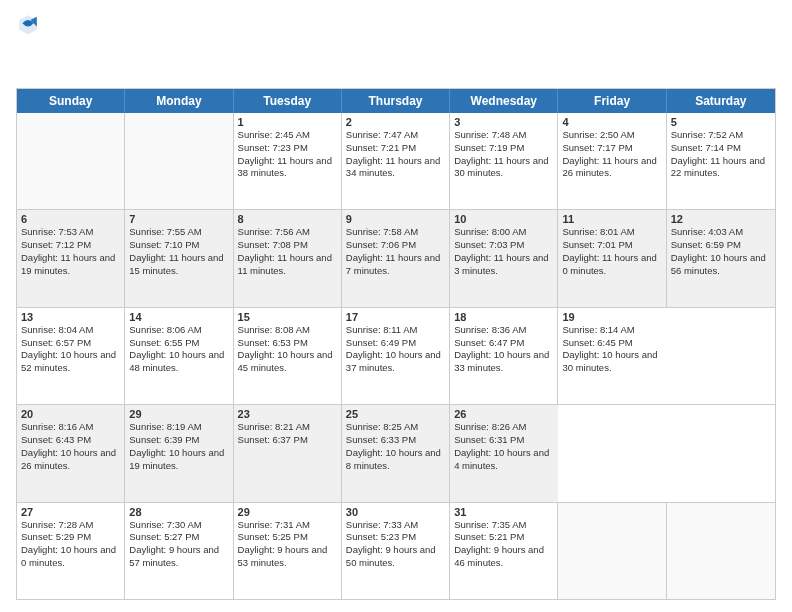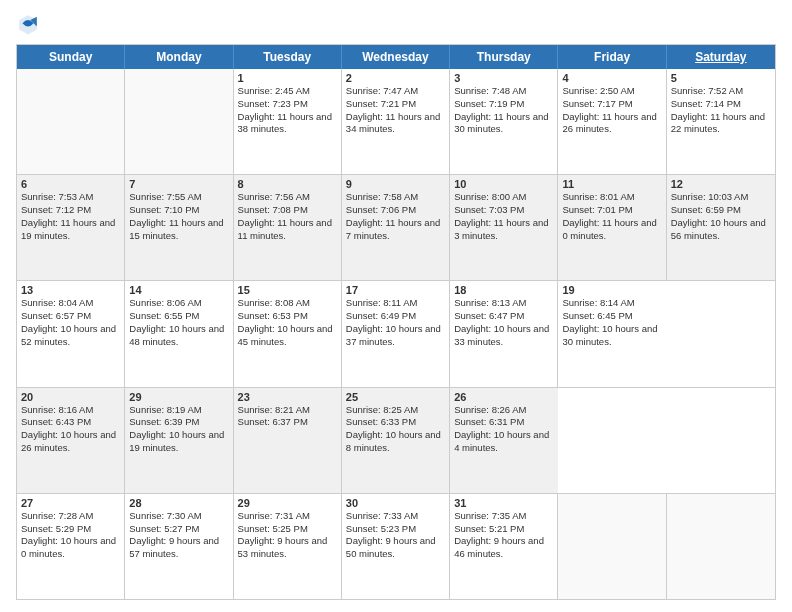--- a/index.html
+++ b/index.html
@@ -52,35 +52,36 @@
     }
     .location {
       font-size: 14px;
       color: #555;
     }
     .calendar {
       flex: 1;
       display: flex;
       flex-direction: column;
       border: 1px solid #ccc;
+      margin-top: 44px;
     }
     .cal-header {
       display: grid;
       grid-template-columns: repeat(7, 1fr);
       background-color: #2e74b5;
     }
     .cal-header-cell {
       color: #fff;
       font-size: 12px;
       font-weight: bold;
       padding: 5px 4px;
       text-align: center;
       border-right: 1px solid #4a8fce;
     }
-    .cal-header-cell:last-child { border-right: none; text-decoration: underline; }
+    .cal-header-cell:last-child { border-right: none; }
     .cal-body {
       flex: 1;
       display: flex;
       flex-direction: column;
     }
     .cal-row {
       display: grid;
       grid-template-columns: repeat(7, 1fr);
       flex: 1;
       border-top: 1px solid #ccc;
@@ -125,22 +126,22 @@
       <div class="month-title"></div>
       <div class="location"></div>
     </div>
   </div>
 
   <div class="calendar">
     <div class="cal-header">
     <div class="cal-header-cell">Sunday</div>
         <div class="cal-header-cell">Monday</div>
         <div class="cal-header-cell">Tuesday</div>
+        <div class="cal-header-cell">Thursday</div>
         <div class="cal-header-cell">Wednesday</div>
-        <div class="cal-header-cell">Thursday</div>
         <div class="cal-header-cell">Friday</div>
         <div class="cal-header-cell">Saturday</div>
       </div>
     <div class="cal-body">
     <div class="cal-row">
           <div class="cal-cell empty"></div>
           <div class="cal-cell empty"></div>
           <div class="cal-cell">
             <div class="day-num">1</div>
             <div class="cell-line">Sunrise: 2:45 AM</div>
@@ -204,21 +205,21 @@
             <div class="cell-line">Daylight: 11 hours and 3 minutes.</div>
           </div>
           <div class="cal-cell shaded">
             <div class="day-num">11</div>
             <div class="cell-line">Sunrise: 8:01 AM</div>
             <div class="cell-line">Sunset: 7:01 PM</div>
             <div class="cell-line">Daylight: 11 hours and 0 minutes.</div>
           </div>
           <div class="cal-cell shaded">
             <div class="day-num">12</div>
-            <div class="cell-line">Sunrise: 10:03 AM</div>
+            <div class="cell-line">Sunrise: 4:03 AM</div>
             <div class="cell-line">Sunset: 6:59 PM</div>
             <div class="cell-line">Daylight: 10 hours and 56 minutes.</div>
           </div>
         </div>
         <div class="cal-row">
           <div class="cal-cell">
             <div class="day-num">13</div>
             <div class="cell-line">Sunrise: 8:04 AM</div>
             <div class="cell-line">Sunset: 6:57 PM</div>
             <div class="cell-line">Daylight: 10 hours and 52 minutes.</div>
@@ -236,21 +237,21 @@
             <div class="cell-line">Daylight: 10 hours and 45 minutes.</div>
           </div>
           <div class="cal-cell">
             <div class="day-num">17</div>
             <div class="cell-line">Sunrise: 8:11 AM</div>
             <div class="cell-line">Sunset: 6:49 PM</div>
             <div class="cell-line">Daylight: 10 hours and 37 minutes.</div>
           </div>
           <div class="cal-cell">
             <div class="day-num">18</div>
-            <div class="cell-line">Sunrise: 8:13 AM</div>
+            <div class="cell-line">Sunrise: 8:36 AM</div>
             <div class="cell-line">Sunset: 6:47 PM</div>
             <div class="cell-line">Daylight: 10 hours and 33 minutes.</div>
           </div>
           <div class="cal-cell">
             <div class="day-num">19</div>
             <div class="cell-line">Sunrise: 8:14 AM</div>
             <div class="cell-line">Sunset: 6:45 PM</div>
             <div class="cell-line">Daylight: 10 hours and 30 minutes.</div>
           </div>
         </div>

